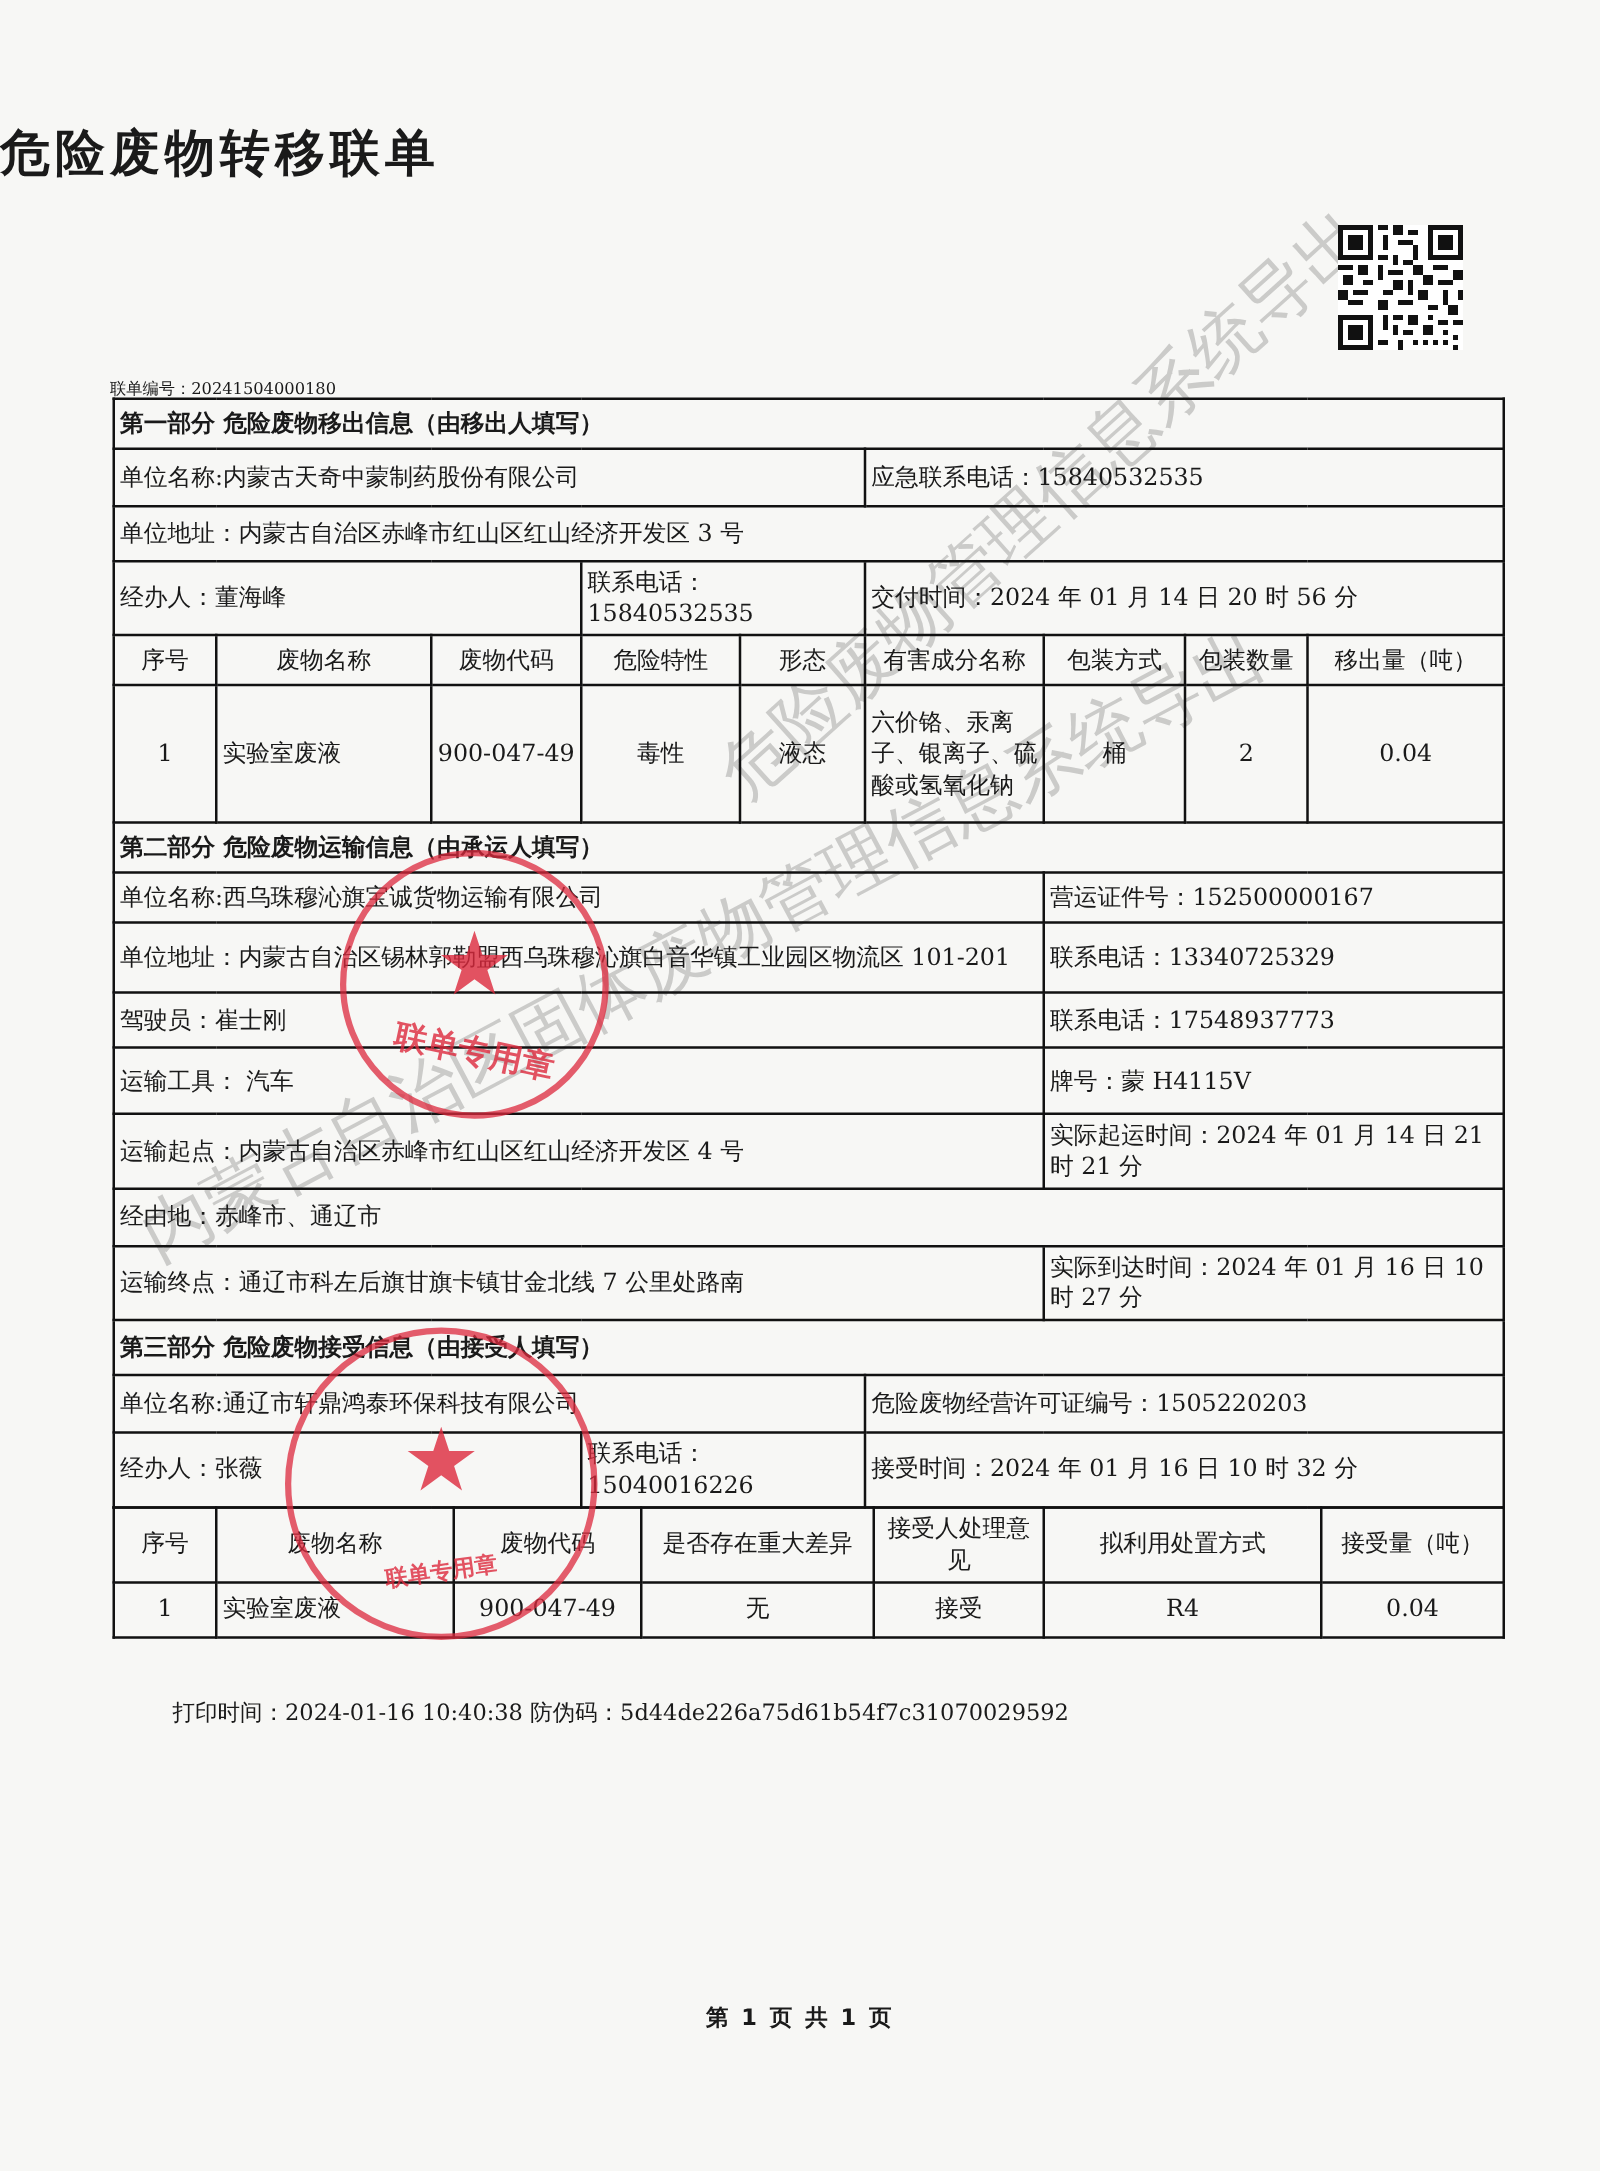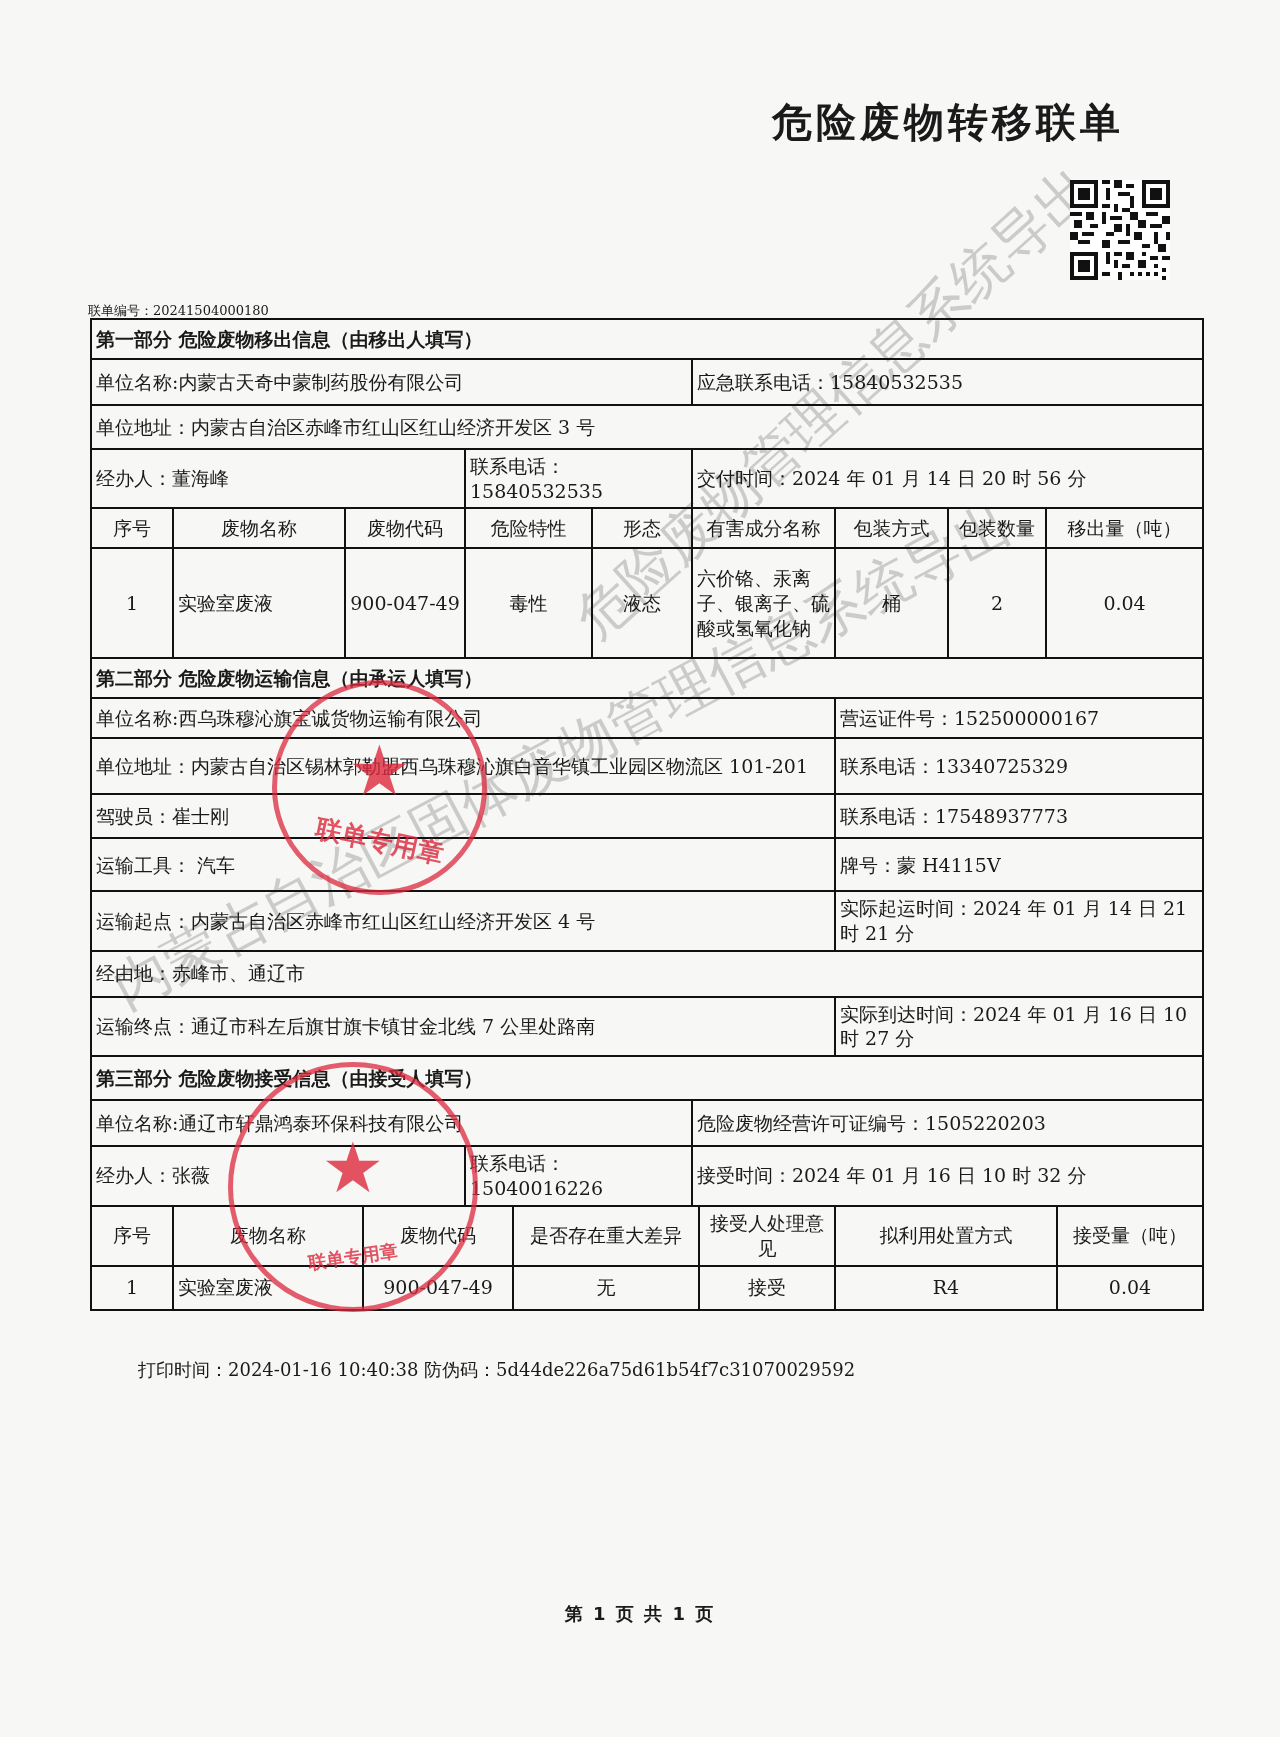--- a/index.html
+++ b/index.html
@@ -7,21 +7,21 @@
     width: 1280px; height: 1737px;
     background: #f7f7f5;
     font-family: "DejaVu Serif", "Liberation Serif", serif;
     color: #1a1a1a;
     position: relative;
     overflow: hidden;
   }
   .page { position: absolute; left: 0; top: 0; width: 1280px; height: 1737px; }
   .title {
     position: absolute; left: 0; width: 1124px; top: 95px;
-    text-align: right; font-size: 40px; font-weight: bold; letter-spacing: 4px;
+    text-align: left; font-size: 40px; font-weight: bold; letter-spacing: 4px;
     font-family: "DejaVu Sans", "Liberation Sans", sans-serif;
   }
   .qr { position: absolute; left: 1068px; top: 180px; width: 104px; height: 100px; }
   .manifest-no { position: absolute; left: 88px; top: 302px; font-size: 13px; }
   .wrap { position: absolute; left: 90px; top: 318px; width: 1112px; }
   table.form { border-collapse: collapse; width: 100%; table-layout: fixed; }
   table.form td {
     border: 2px solid #111;
     font-size: 19px; padding: 4px 4px;
     vertical-align: middle; line-height: 1.3;

